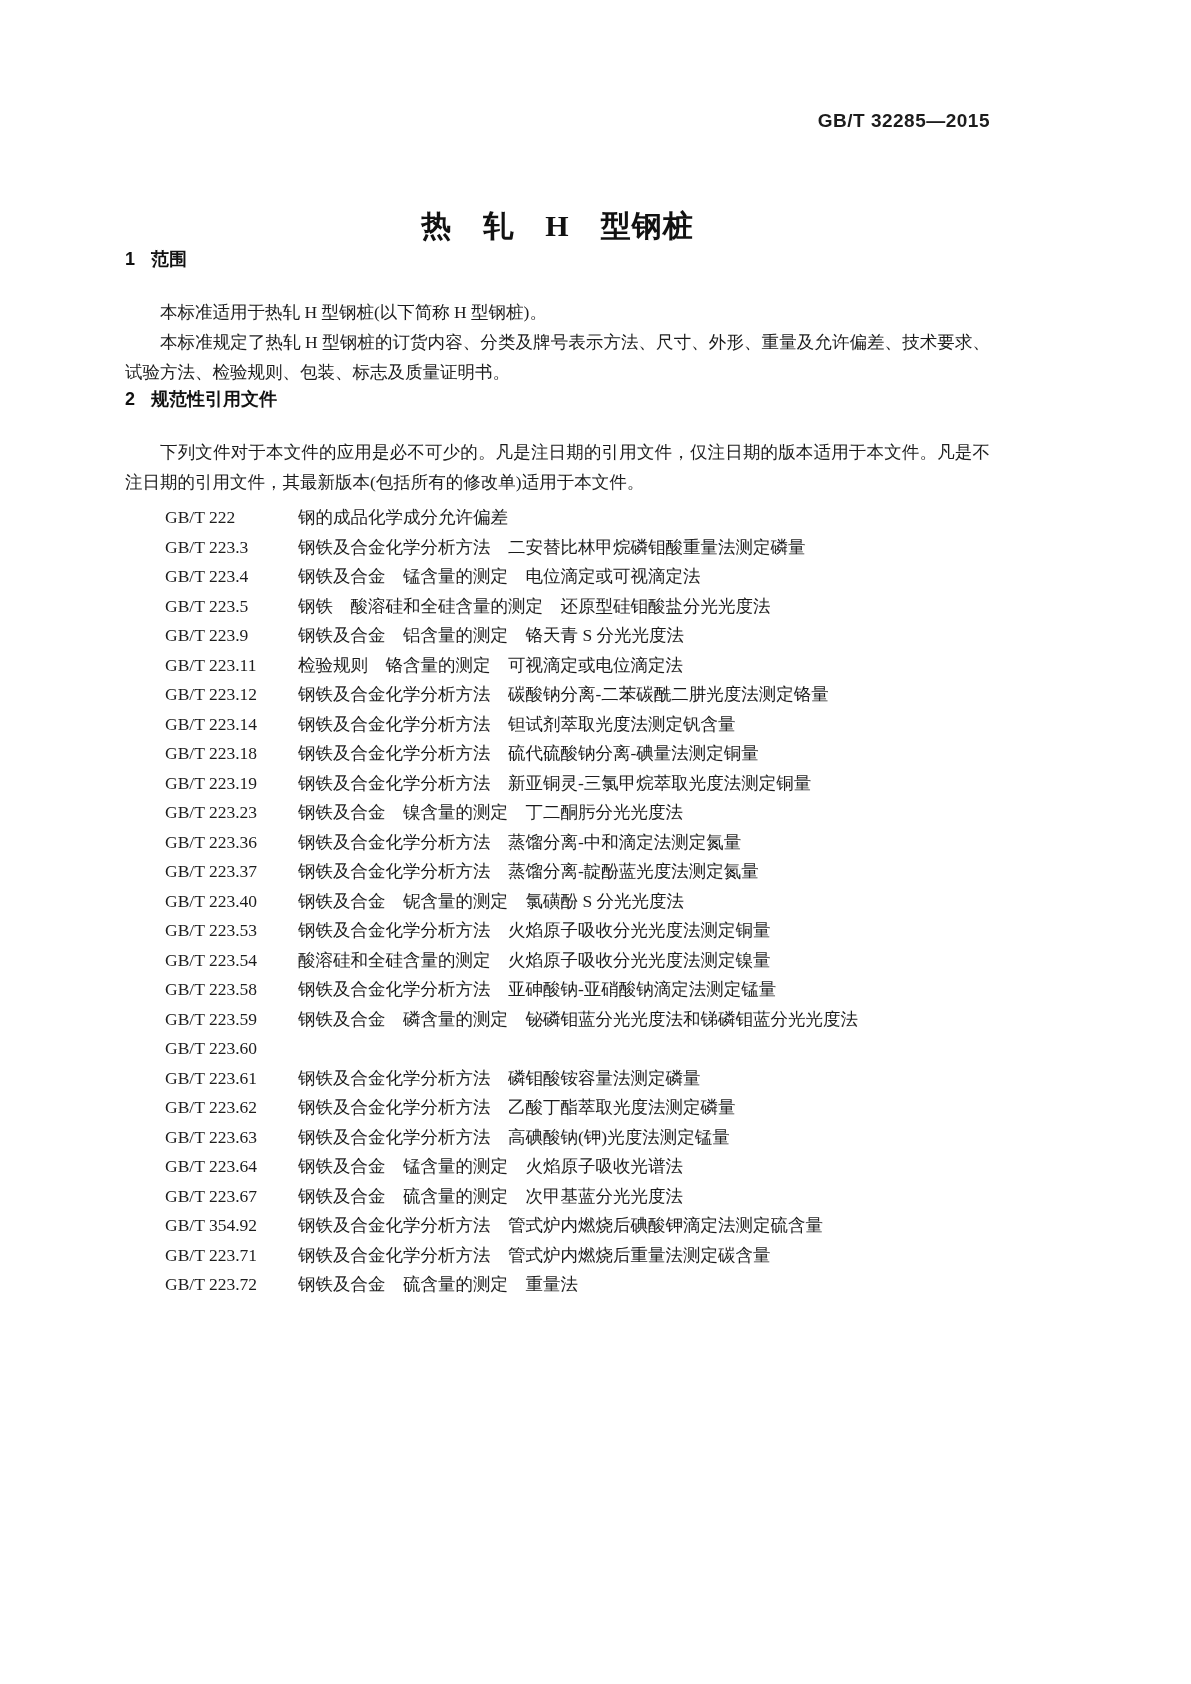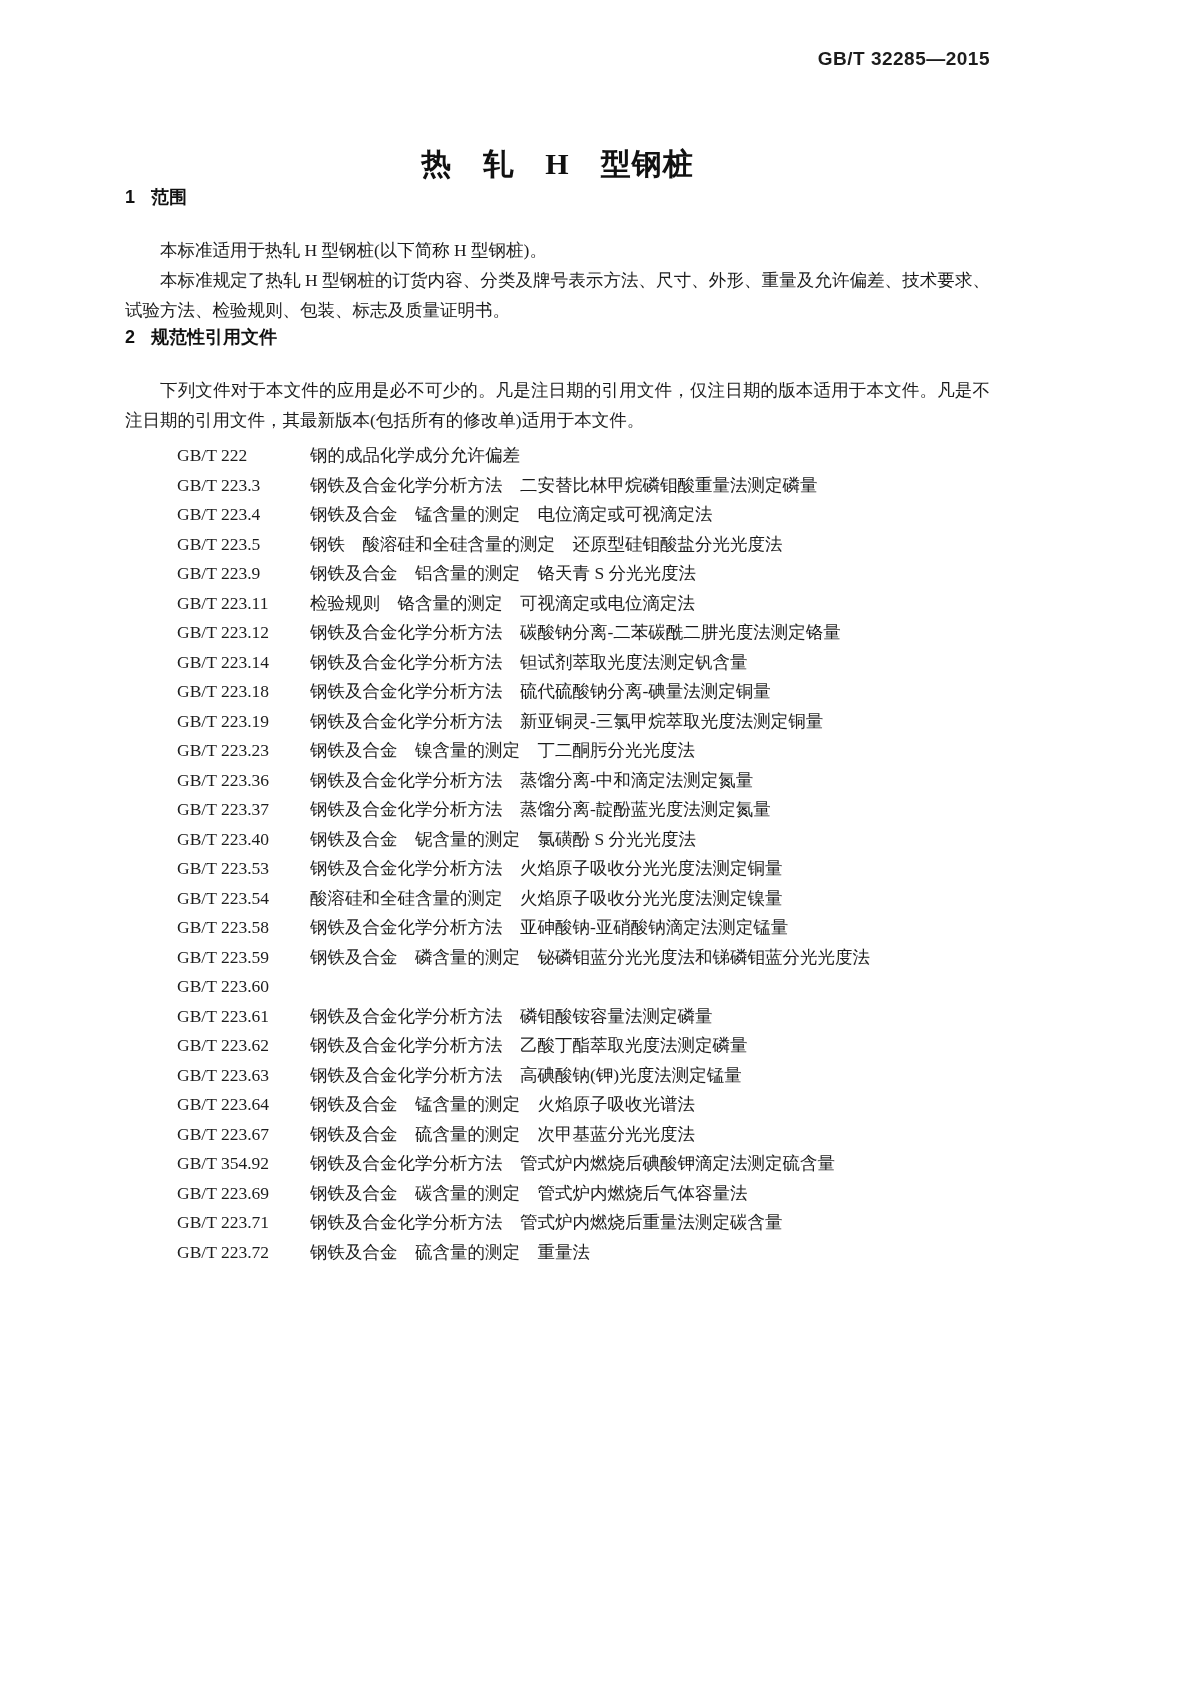--- a/index.html
+++ b/index.html
@@ -7,21 +7,21 @@
     padding: 0;
     background: #ffffff;
   }
   .page {
     position: relative;
     width: 1191px;
     height: 1411px;
     background: #ffffff;
     color: #1c1c1c;
     box-sizing: border-box;
-    padding: 48px 201px 0 125px;
+    padding: 110px 201px 0 125px;
     font-family: "Liberation Serif", "DejaVu Serif", serif;
     overflow: hidden;
   }
   .doc-number {
     text-align: right;
     font-family: "Liberation Sans", "DejaVu Sans", sans-serif;
     font-weight: 600;
     font-size: 19px;
     letter-spacing: 0.5px;
   }
@@ -58,21 +58,20 @@
   }
   .ref-list {
     margin-top: 6px;
     padding-left: 40px;
   }
   .ref-row {
     display: flex;
     align-items: baseline;
     line-height: 29.5px;
     font-size: 17.5px;
-    margin-left: 12px;
   }
   .ref-code {
     flex: 0 0 133px;
     white-space: nowrap;
   }
   .ref-desc {
     flex: 1;
     white-space: pre-wrap;
   }
   .page-number {
@@ -198,24 +197,20 @@
       </div>
     <div class="ref-row">
         <span class="ref-code">GB/T 223.67</span>
         <span class="ref-desc">钢铁及合金　硫含量的测定　次甲基蓝分光光度法</span>
       </div>
     <div class="ref-row">
         <span class="ref-code">GB/T 354.92</span>
         <span class="ref-desc">钢铁及合金化学分析方法　管式炉内燃烧后碘酸钾滴定法测定硫含量</span>
       </div>
     <div class="ref-row">
-        <span class="ref-code">GB/T 223.69</span>
-        <span class="ref-desc">钢铁及合金　碳含量的测定　管式炉内燃烧后气体容量法</span>
-      </div>
-    <div class="ref-row">
         <span class="ref-code">GB/T 223.71</span>
         <span class="ref-desc">钢铁及合金化学分析方法　管式炉内燃烧后重量法测定碳含量</span>
       </div>
     <div class="ref-row">
         <span class="ref-code">GB/T 223.72</span>
         <span class="ref-desc">钢铁及合金　硫含量的测定　重量法</span>
       </div>
   </div>
 
   <div class="page-number">1</div>

